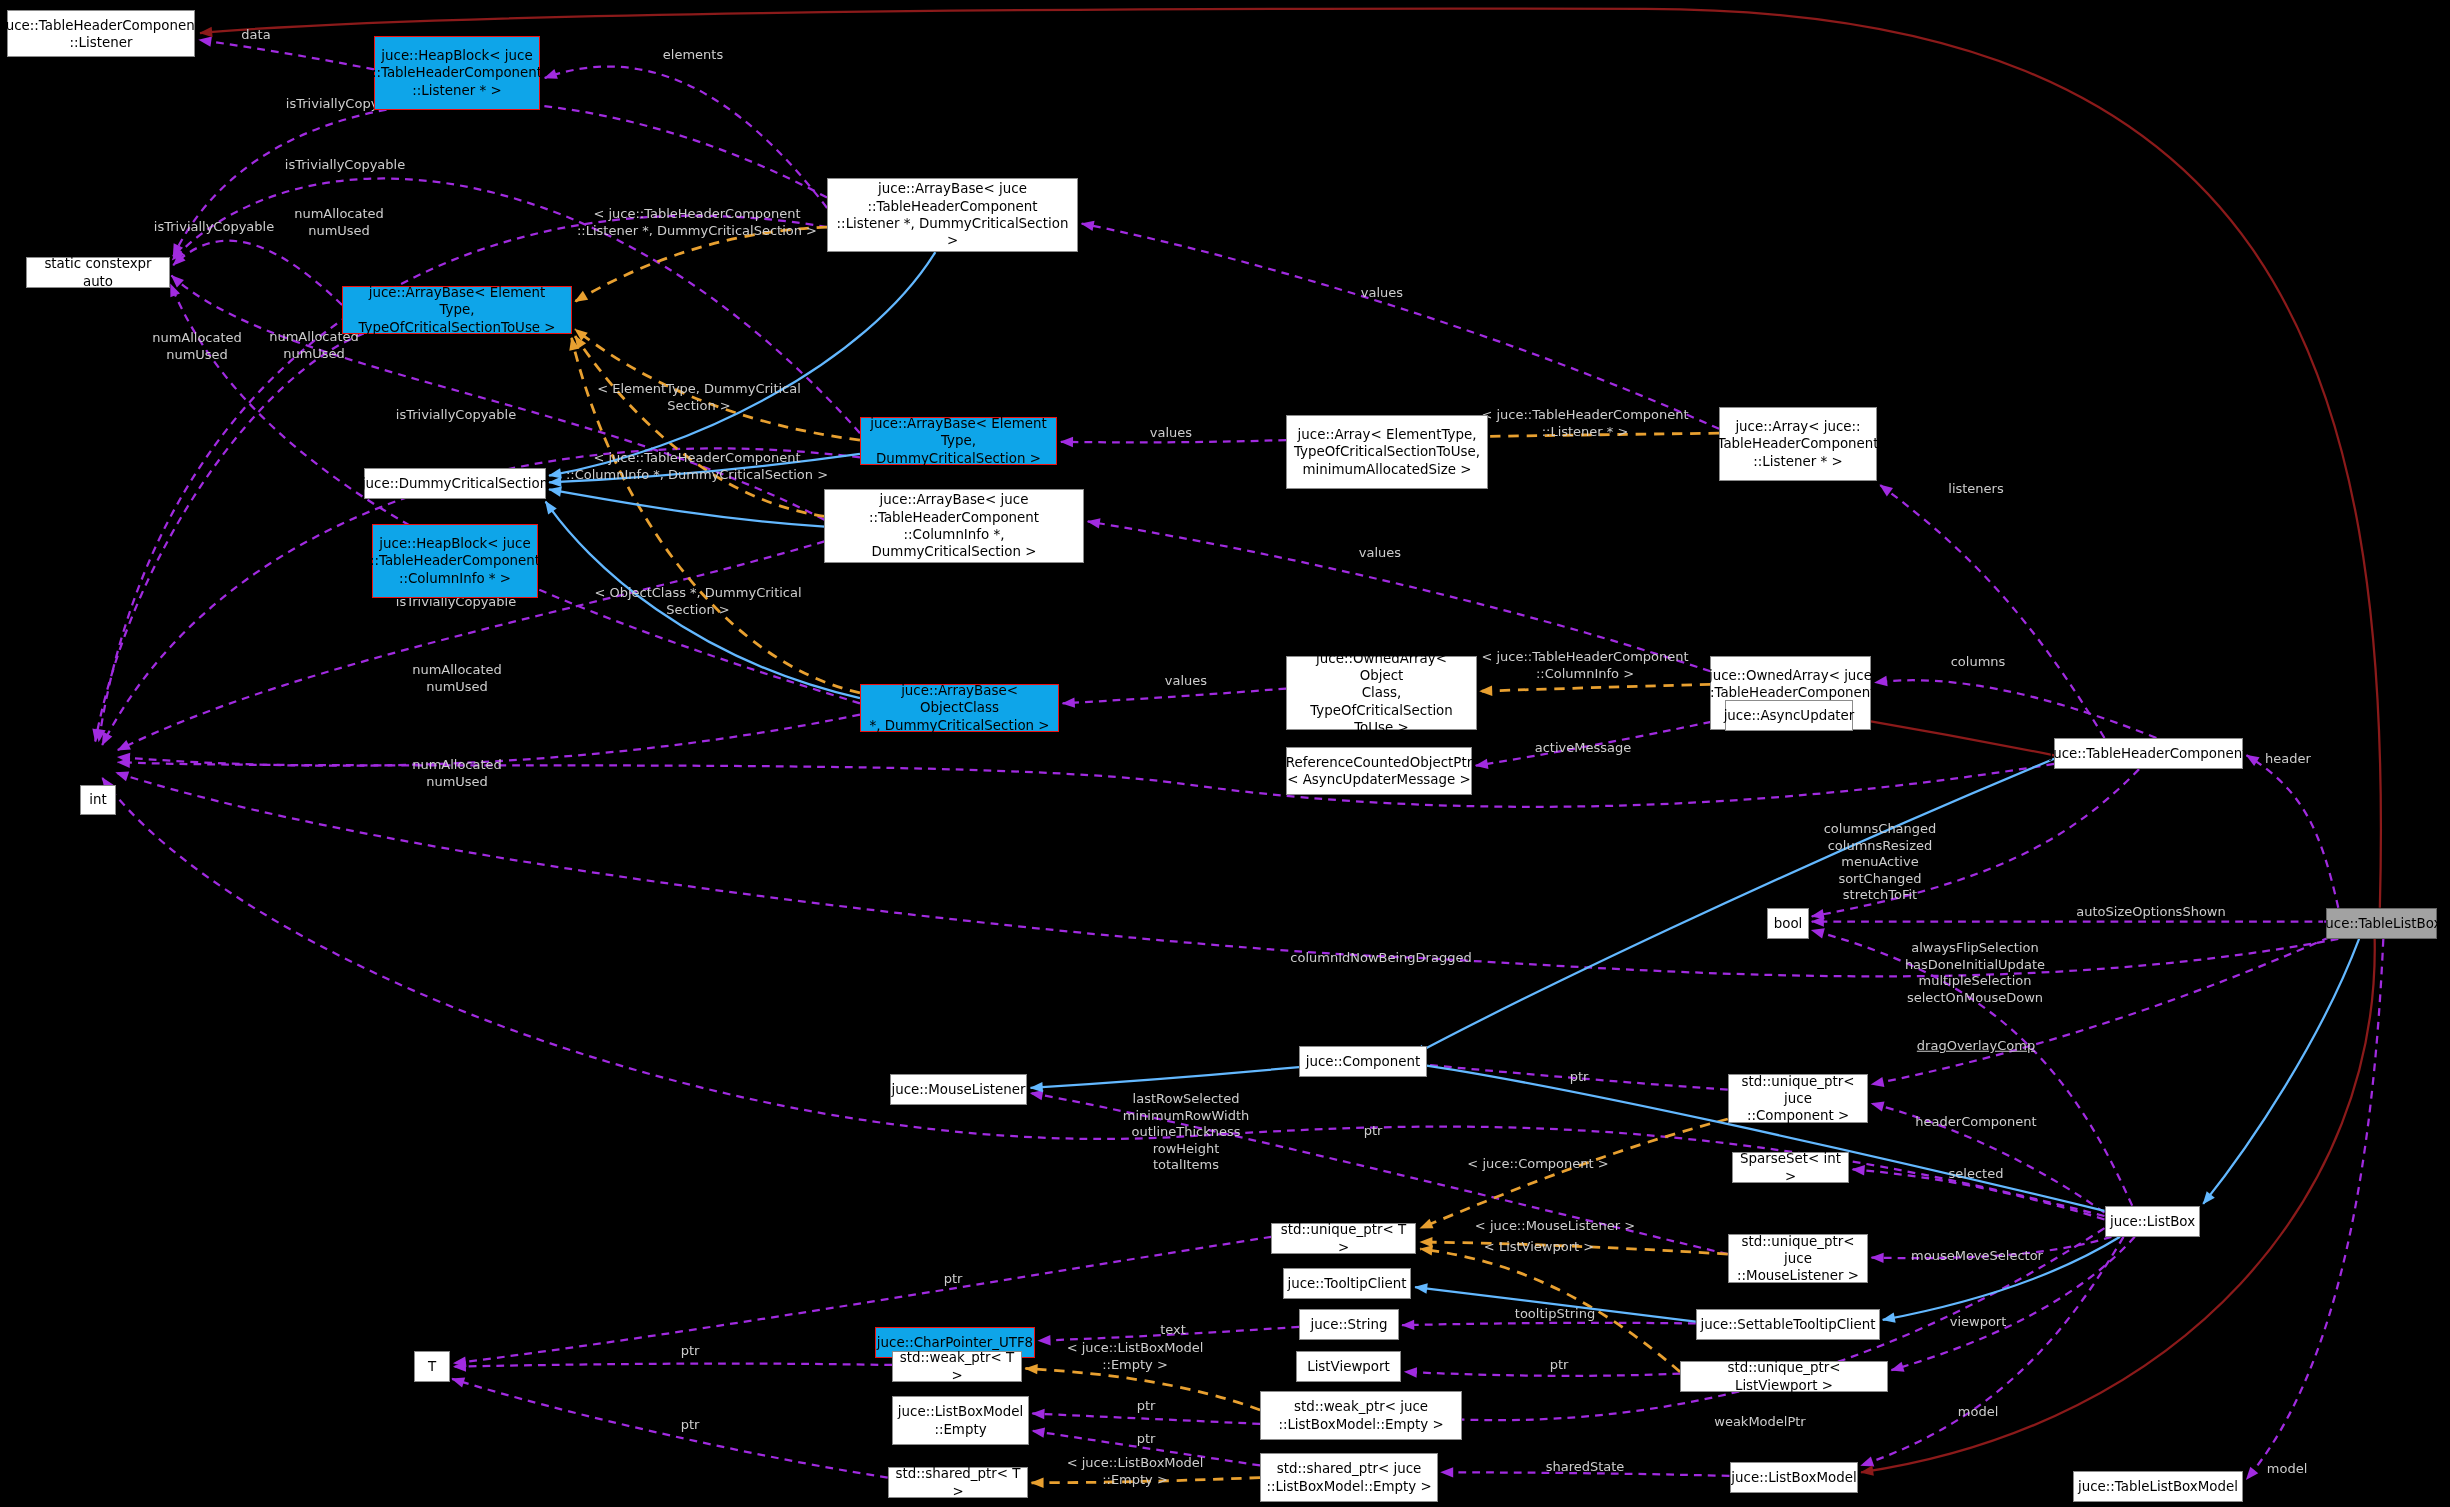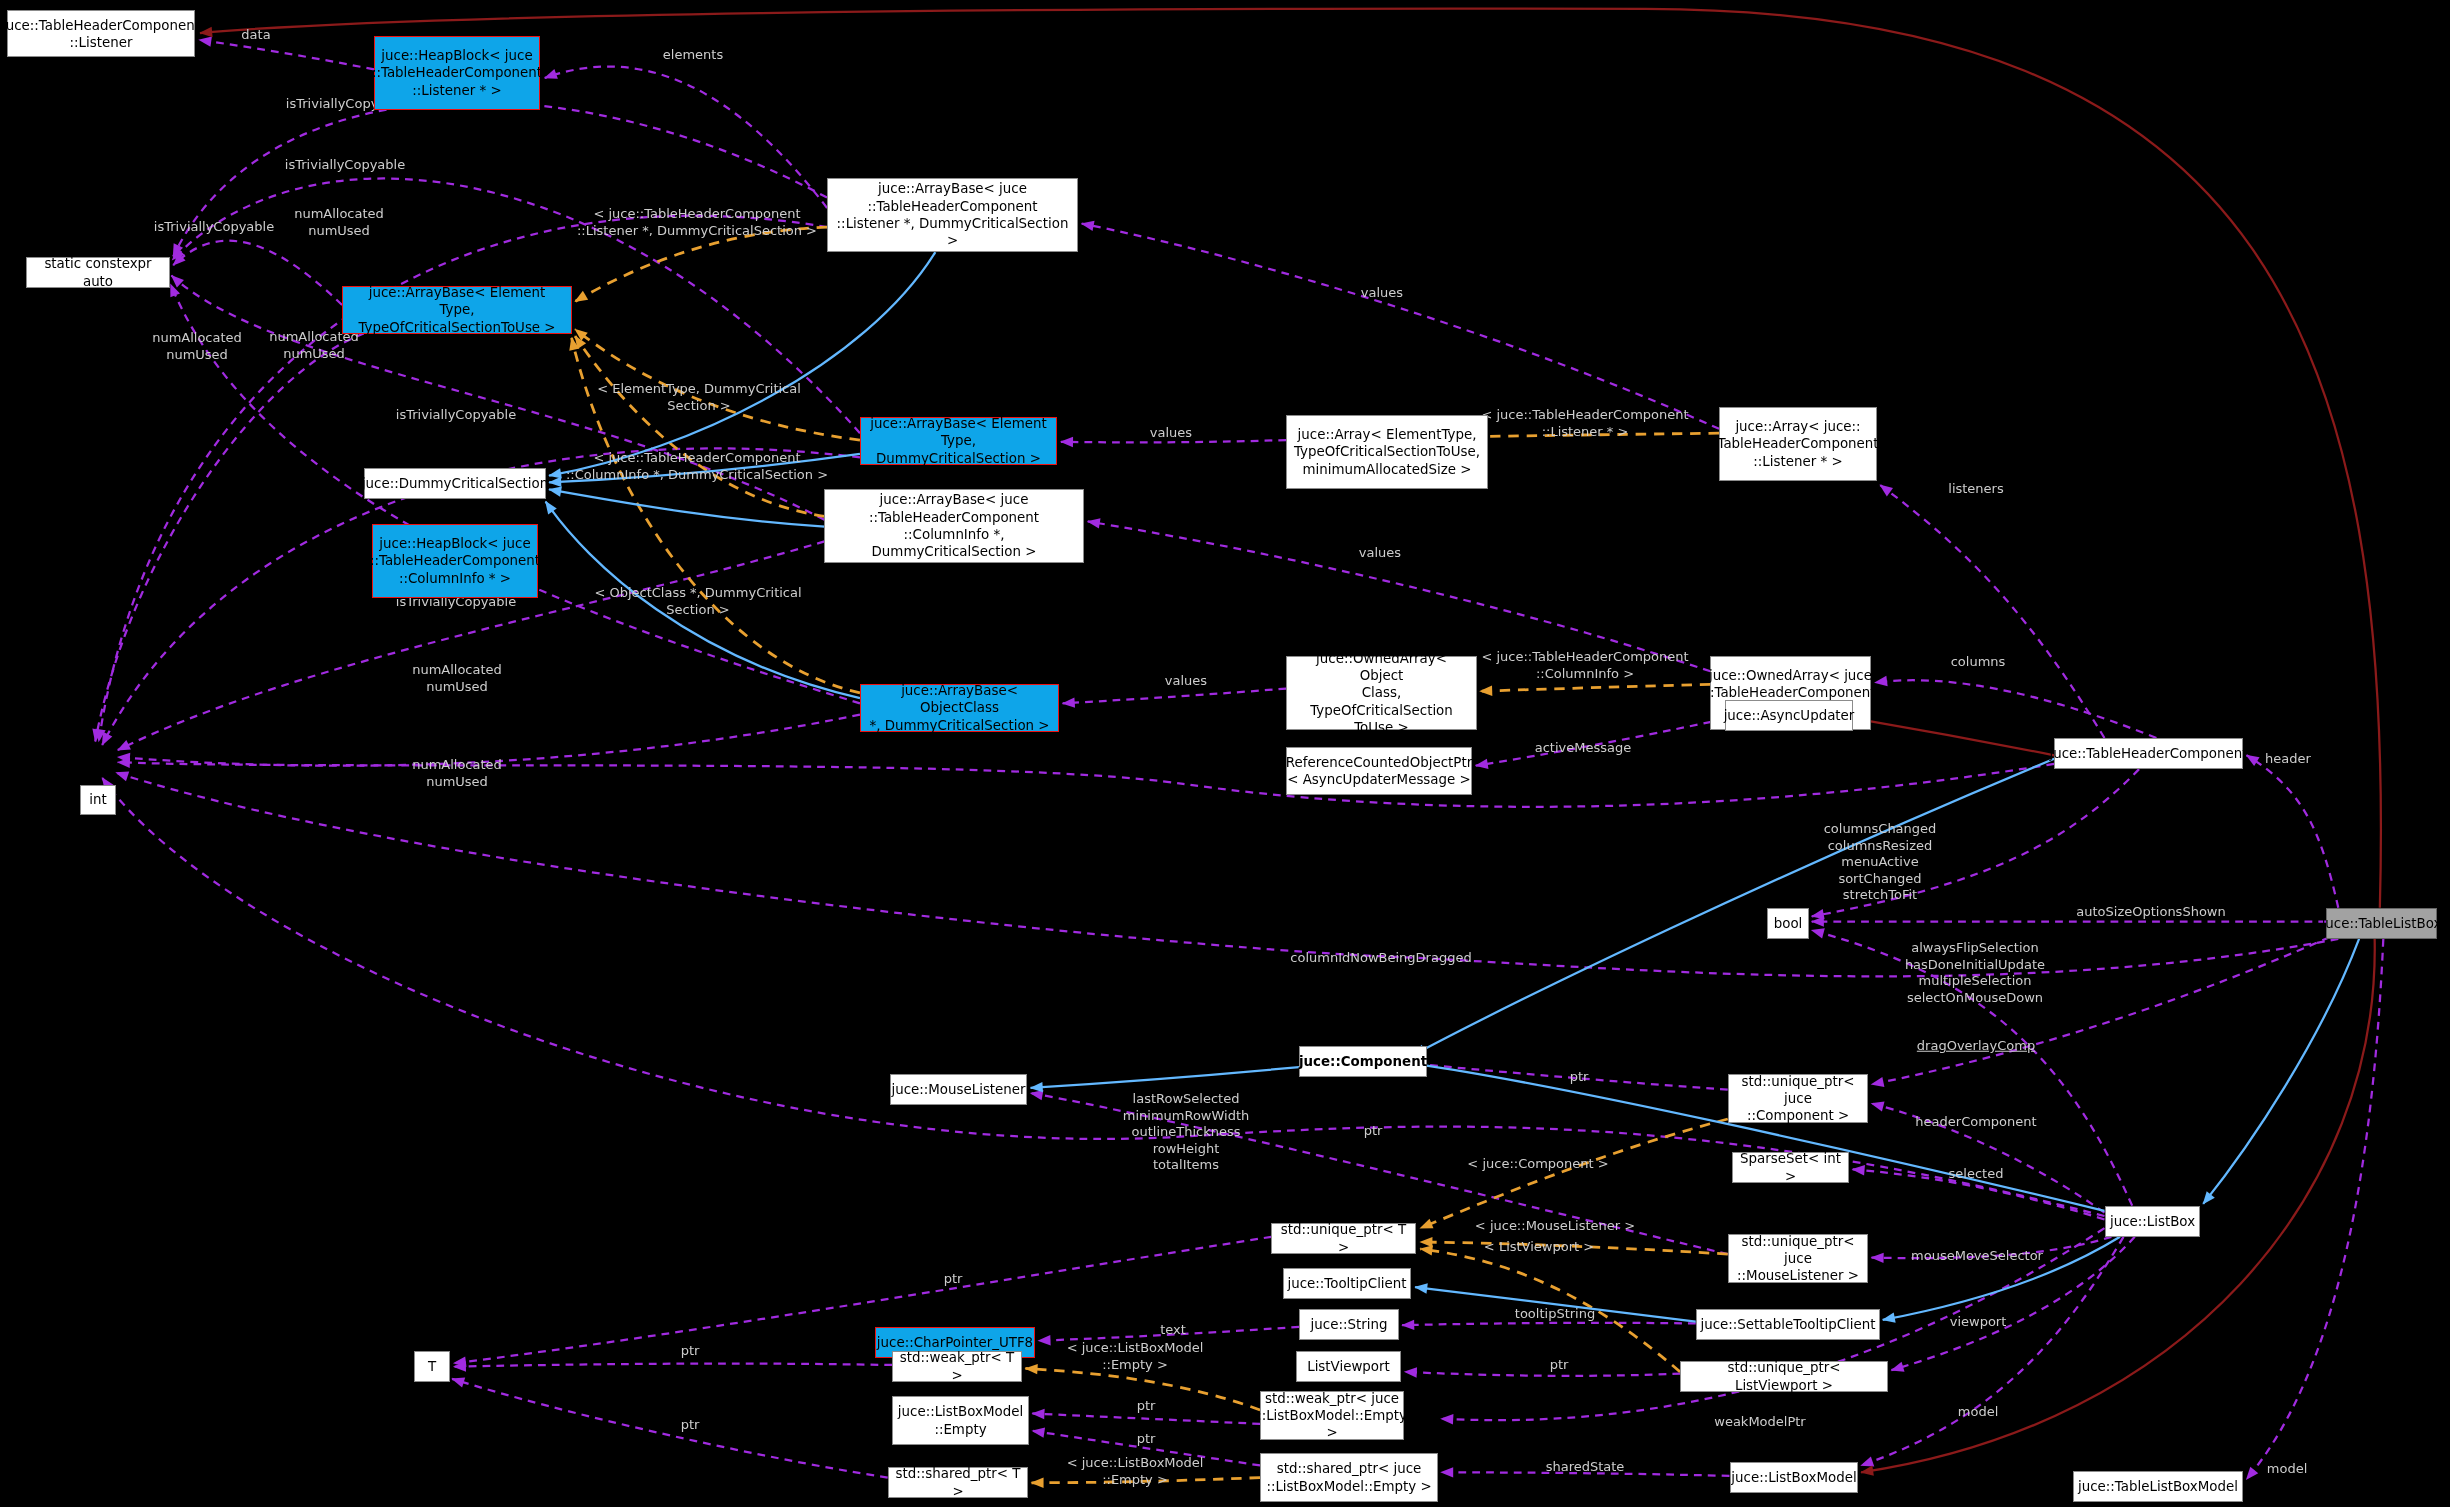--- a/index.html
+++ b/index.html
@@ -222,38 +222,38 @@
 ToUse &gt;</div>
     <div class="node plain" style="left: 1710px; top: 656px; width: 161px; height: 74px;">juce::OwnedArray&lt; juce
 ::TableHeaderComponent
 ::ColumnInfo &gt;</div>
     <div class="node plain" style="left: 1286px; top: 747px; width: 186px; height: 48px;">ReferenceCountedObjectPtr
 &lt; AsyncUpdaterMessage &gt;</div>
     <div class="node plain" style="left: 1725px; top: 700px; width: 128px; height: 31px;">juce::AsyncUpdater</div>
     <div class="node plain" style="left: 80px; top: 745px; width: 36px; height: 30px; margin-top: 40px;">int</div>
     <div class="node plain" style="left: 2054px; top: 738px; width: 189px; height: 31px;">juce::TableHeaderComponent</div>
     <div class="node plain" style="left: 1767px; top: 908px; width: 42px; height: 31px; text-align: right;">bool</div>
-    <div class="node plain" style="left: 1299px; top: 1046px; width: 128px; height: 31px; font-weight: bold;">juce::Component</div>
+    <div class="node plain" style="left: 1299px; top: 1046px; width: 128px; height: 31px;">juce::Component</div>
     <div class="node plain" style="left: 890px; top: 1074px; width: 137px; height: 31px;">juce::MouseListener</div>
     <div class="node plain" style="left: 1728px; top: 1074px; width: 140px; height: 49px;">std::unique_ptr&lt; juce
 ::Component &gt;</div>
     <div class="node plain" style="left: 1732px; top: 1152px; width: 117px; height: 31px;">SparseSet&lt; int &gt;</div>
     <div class="node plain" style="left: 2105px; top: 1206px; width: 95px; height: 31px;">juce::ListBox</div>
     <div class="node plain" style="left: 1271px; top: 1223px; width: 145px; height: 31px;">std::unique_ptr&lt; T &gt;</div>
     <div class="node plain" style="left: 1728px; top: 1234px; width: 140px; height: 49px;">std::unique_ptr&lt; juce
 ::MouseListener &gt;</div>
     <div class="node plain" style="left: 1283px; top: 1268px; width: 128px; height: 31px;">juce::TooltipClient</div>
     <div class="node plain" style="left: 1696px; top: 1309px; width: 184px; height: 31px;">juce::SettableTooltipClient</div>
     <div class="node template" style="left: 875px; top: 1327px; width: 160px; height: 31px;">juce::CharPointer_UTF8</div>
     <div class="node plain" style="left: 1299px; top: 1309px; width: 100px; height: 31px;">juce::String</div>
     <div class="node plain" style="left: 1296px; top: 1351px; width: 105px; height: 31px;">ListViewport</div>
     <div class="node plain" style="left: 1680px; top: 1361px; width: 208px; height: 31px;">std::unique_ptr&lt; ListViewport &gt;</div>
     <div class="node plain" style="left: 414px; top: 1351px; width: 36px; height: 31px;">T</div>
     <div class="node plain" style="left: 892px; top: 1351px; width: 130px; height: 31px;">std::weak_ptr&lt; T &gt;</div>
-    <div class="node plain" style="left: 1260px; top: 1391px; width: 144px; height: 49px;">std::weak_ptr&lt; juce
+    <div class="node plain" style="left: 1260px; top: 1391px; width: 202px; height: 49px;">std::weak_ptr&lt; juce
 ::ListBoxModel::Empty &gt;</div>
     <div class="node plain" style="left: 892px; top: 1396px; width: 137px; height: 49px;">juce::ListBoxModel
 ::Empty</div>
     <div class="node plain" style="left: 888px; top: 1467px; width: 140px; height: 31px;">std::shared_ptr&lt; T &gt;</div>
     <div class="node plain" style="left: 1260px; top: 1453px; width: 178px; height: 49px;">std::shared_ptr&lt; juce
 ::ListBoxModel::Empty &gt;</div>
     <div class="node plain" style="left: 1730px; top: 1462px; width: 128px; height: 31px;">juce::ListBoxModel</div>
     <div class="node plain" style="left: 2073px; top: 1471px; width: 170px; height: 31px;">juce::TableListBoxModel</div>
     <div class="node main" style="left: 2326px; top: 908px; width: 111px; height: 31px;">juce::TableListBox</div>
   </div>

